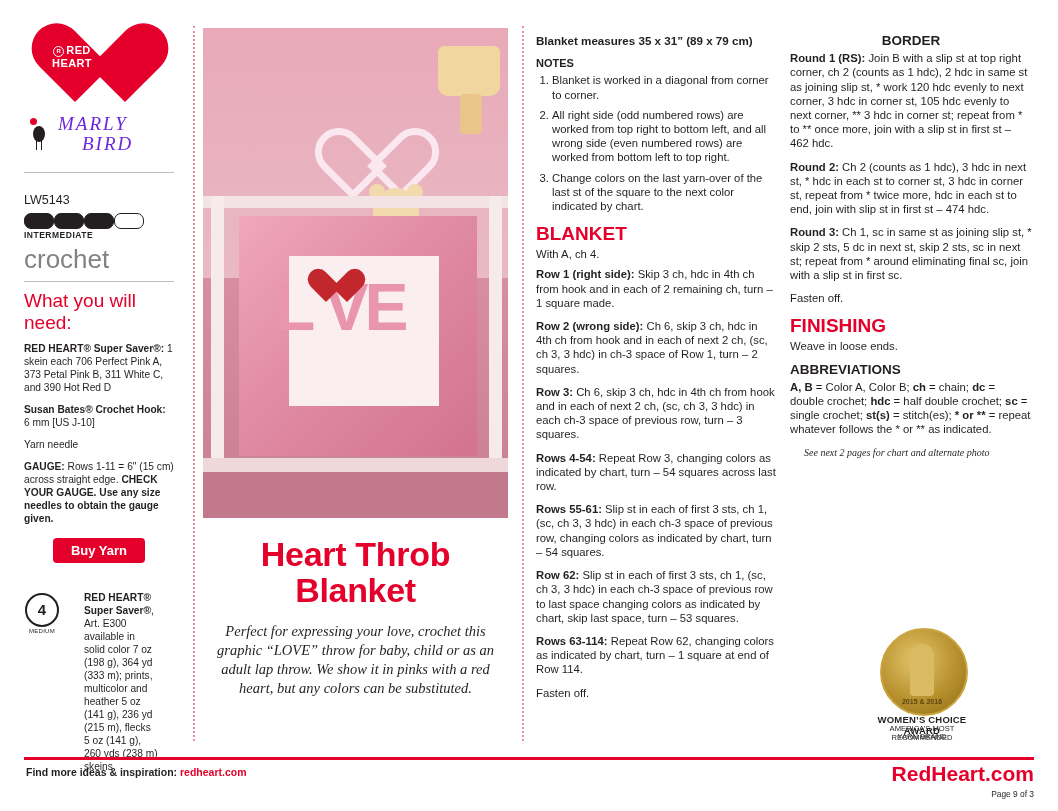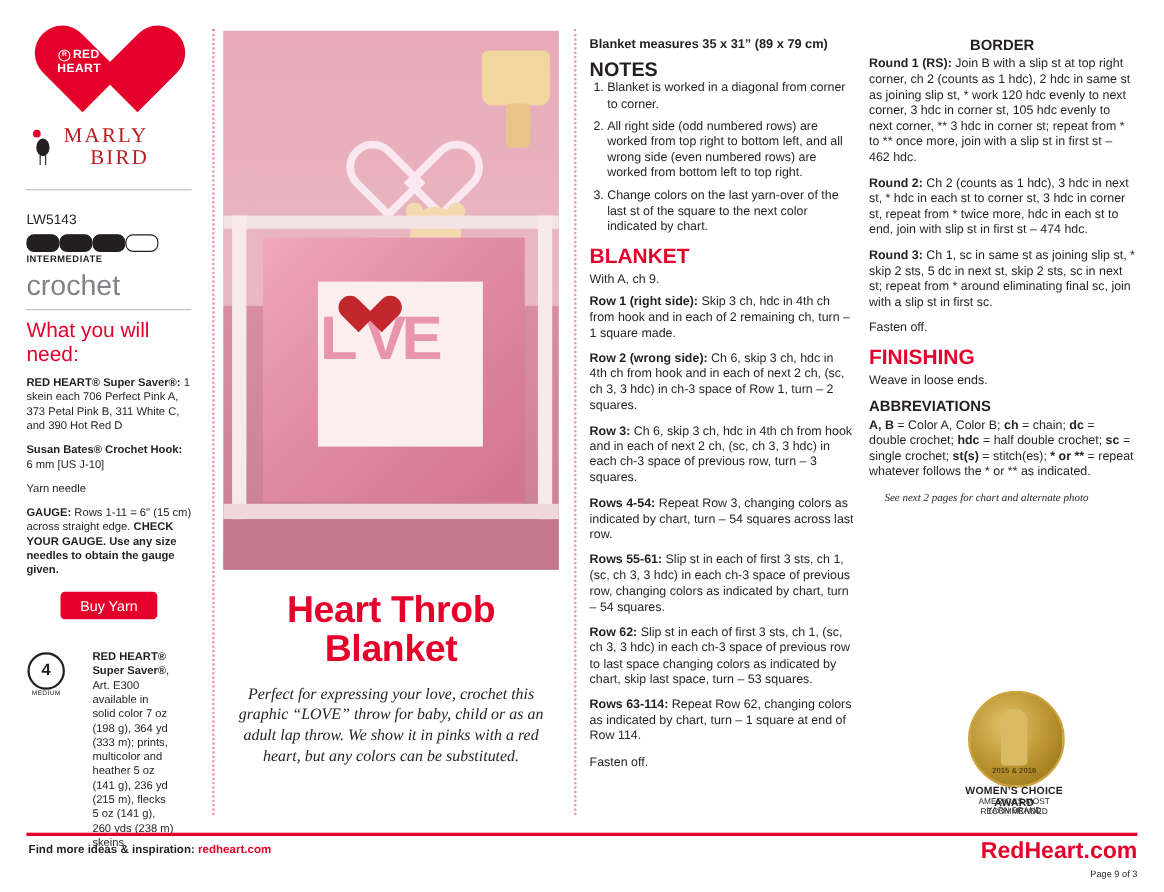--- a/index.html
+++ b/index.html
@@ -33,22 +33,22 @@
   .heart-txt .r1{display:block;}
   .heart-txt .r2{display:block;}
   .circle-r{
     display:inline-block;width:9px;height:9px;border:1.2px solid #fff;border-radius:50%;
     line-height:8px;font-size:6px;text-align:center;vertical-align:middle;margin-right:2px;
   }
 
   .marly{position:relative;margin-top:6px;height:52px;}
   .marly-name{
     font-family:"Liberation Serif", serif;
-    color:#b91c1c;font-size:19px;letter-spacing:2px;
-    line-height:20px;padding-left:34px;
+    color:#6d28d9;font-size:19px;letter-spacing:2px;
+    font-style:italic;line-height:20px;padding-left:34px;
   }
   .marly-bird-icon{
     position:absolute;left:2px;top:4px;width:30px;height:34px;
   }
   .marly-bird-icon .dot{position:absolute;width:7px;height:7px;background:#e4002b;border-radius:50%;left:4px;top:0;}
   .marly-bird-icon .body{position:absolute;width:12px;height:16px;background:#231f20;border-radius:50% 50% 50% 50%;left:7px;top:8px;}
   .marly-bird-icon .legs{position:absolute;left:10px;top:23px;width:1px;height:9px;background:#231f20;}
   .marly-bird-icon .legs2{position:absolute;left:15px;top:23px;width:1px;height:9px;background:#231f20;}
 
   .hr-thin{border:0;border-top:1px solid #bcbec0;margin:6px 0 6px 0;}
@@ -67,21 +67,21 @@
     font-size:26px;color:#808285;margin:4px 0 6px 0;letter-spacing:0px;
   }
 
   .need-title{
     color:#e4002b;font-size:19px;margin:8px 0 8px 0;font-weight:normal;
   }
   .leftcol p{font-size:10.2px;line-height:13px;margin:0 0 9px 0;color:#231f20;}
   .leftcol p b{font-weight:bold;}
 
   .buy-yarn{
-    display:inline-block;background:#e4002b;color:#fff;font-weight:normal;font-size:13px;
+    display:inline-block;background:#e4002b;color:#fff;font-weight:bold;font-size:13px;
     padding:5px 18px;border-radius:4px;margin:4px 0 12px 0;
   }
   .yarn-row{position:relative;padding-left:44px;min-height:46px;}
   .yarn-badge{
     position:absolute;left:0;top:2px;width:36px;text-align:center;
   }
   .yarn-badge .sk{
     width:30px;height:30px;border:2px solid #231f20;border-radius:50%;
     margin:0 auto;font-weight:bold;font-size:15px;line-height:30px;
   }
@@ -108,22 +108,22 @@
   .ph-bear:after{content:"";position:absolute;right:-4px;top:-4px;width:16px;height:16px;background:#f3d9ae;border-radius:50%;}
   .ph-crib-rail{position:absolute;left:0;top:168px;width:305px;height:12px;background:#f4e3e4;}
   .ph-crib-rail2{position:absolute;left:0;top:430px;width:305px;height:14px;background:#efd8da;}
   .ph-post{position:absolute;top:168px;width:13px;height:300px;background:#f7eaea;}
   .ph-blanket{
     position:absolute;left:36px;top:188px;width:238px;height:240px;
     background:linear-gradient(135deg,#f0a7bd 0%,#e18ba6 45%,#d2738f 100%);
   }
   .ph-b-white{position:absolute;left:50px;top:40px;width:150px;height:150px;background:#fbeef0;transform:rotate(0deg);}
   .ph-love{
-    position:absolute;left:52px;top:48px;width:170px;height:140px;
-    color:#e995ae;font-family:"Liberation Sans",sans-serif;font-weight:bold;font-size:56px;
+    position:absolute;left:36px;top:48px;width:170px;height:140px;
+    color:#e995ae;font-family:"Liberation Sans",sans-serif;font-weight:bold;font-size:66px;
     line-height:86px;letter-spacing:-4px;
   }
   .ph-red-heart{position:absolute;left:78px;top:54px;width:40px;height:34px;}
   .ph-red-heart:before,.ph-red-heart:after{
     content:"";position:absolute;width:21px;height:32px;background:#c1272d;border-radius:22px 22px 0 0;left:9px;top:0;
     transform:rotate(-45deg);transform-origin:0 100%;
   }
   .ph-red-heart:after{transform:rotate(45deg);transform-origin:100% 100%;}
   .ph-floor{position:absolute;left:0;top:444px;width:305px;height:46px;background:#c2798c;}
 
@@ -136,21 +136,21 @@
     text-align:center;margin-top:14px;color:#231f20;padding:0 6px;
   }
 
   
   .col{position:absolute;font-size:11.3px;line-height:14.2px;color:#231f20;}
   .col3{left:536px;top:34px;width:240px;}
   .col4{left:790px;top:34px;width:242px;}
   .col p{margin:0 0 9px 0;}
   .col b{font-weight:bold;}
   .sec-red{color:#e4002b;font-size:19px;font-weight:bold;margin:10px 0 3px 0;line-height:21px;}
-  .sec-blk{font-size:18px;font-weight:bold;margin:6px 0 3px 0;}
+  .sec-blk{font-size:11px;font-weight:bold;margin:6px 0 3px 0;}
   .meas{font-weight:bold;font-size:11.6px;margin-bottom:8px;}
   ol.notes{margin:0 0 10px 0;padding-left:16px;}
   ol.notes li{margin-bottom:6px;line-height:14.2px;}
   .see-next{font-family:"Liberation Serif",serif;font-style:italic;font-size:10px;margin-top:8px;padding-left:14px;}
 
   
   .seal{position:absolute;left:866px;top:628px;width:112px;height:112px;text-align:center;}
   .seal-circ{
     position:absolute;left:14px;top:0;width:84px;height:84px;border-radius:50%;
     background:radial-gradient(circle at 40% 35%, #e3c36a 0%, #b8912e 55%, #8c6a17 100%);
@@ -277,21 +277,21 @@
   <div class="col col3">
     <div class="meas">Blanket measures 35 x 31” (89 x 79 cm)</div>
     <div class="sec-blk">NOTES</div>
     <ol class="notes">
       <li>Blanket is worked in a diagonal from corner to corner.</li>
       <li>All right side (odd numbered rows) are worked from top right to bottom left, and all wrong side (even numbered rows) are worked from bottom left to top right.</li>
       <li>Change colors on the last yarn-over of the last st of the square to the next color indicated by chart.</li>
     </ol>
 
     <div class="sec-red">BLANKET</div>
-    <p style="margin-bottom:6px;"><span>With A, ch 9.</span></p>
+    <p style="margin-bottom:6px;"><span>With A, ch 4.</span></p>
 
     <p><b>Row 1 (right side):</b><span> Skip 3 ch, hdc in 4th ch from hook and in each of 2 remaining ch, turn – 1 square made.</span></p>
     <p><b>Row 2 (wrong side):</b><span> Ch 6, skip 3 ch, hdc in 4th ch from hook and in each of next 2 ch, (sc, ch 3, 3 hdc) in ch-3 space of Row 1, turn – 2 squares.</span></p>
     <p><b>Row 3:</b><span> Ch 6, skip 3 ch, hdc in 4th ch from hook and in each of next 2 ch, (sc, ch 3, 3 hdc) in each ch-3 space of previous row, turn – 3 squares.</span></p>
     <p><b>Rows 4-54:</b><span> Repeat Row 3, changing colors as indicated by chart, turn – 54 squares across last row.</span></p>
     <p><b>Rows 55-61:</b><span> Slip st in each of first 3 sts, ch 1, (sc, ch 3, 3 hdc) in each ch-3 space of previous row, changing colors as indicated by chart, turn – 54 squares.</span></p>
     <p><b>Row 62:</b><span> Slip st in each of first 3 sts, ch 1, (sc, ch 3, 3 hdc) in each ch-3 space of previous row to last space changing colors as indicated by chart, skip last space, turn – 53 squares.</span></p>
     <p><b>Rows 63-114:</b><span> Repeat Row 62, changing colors as indicated by chart, turn – 1 square at end of Row 114.</span></p>
     <p>Fasten off.</p>
   </div>

